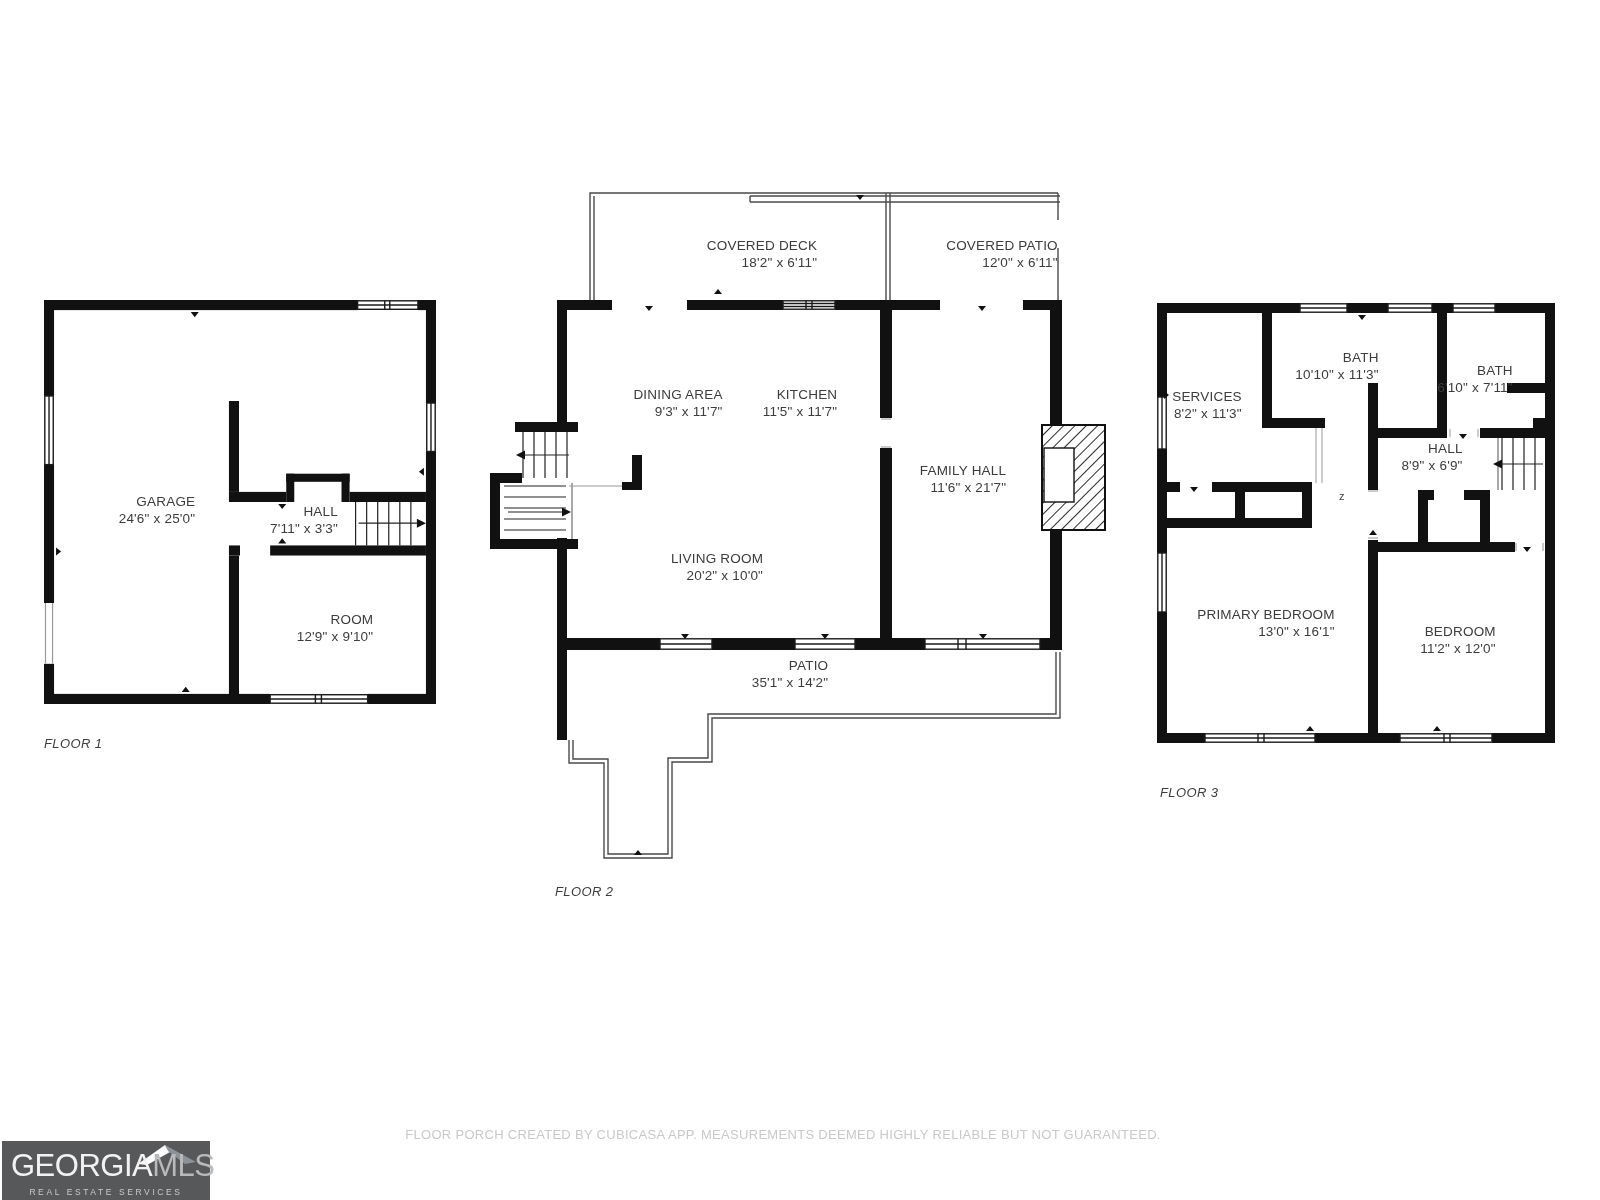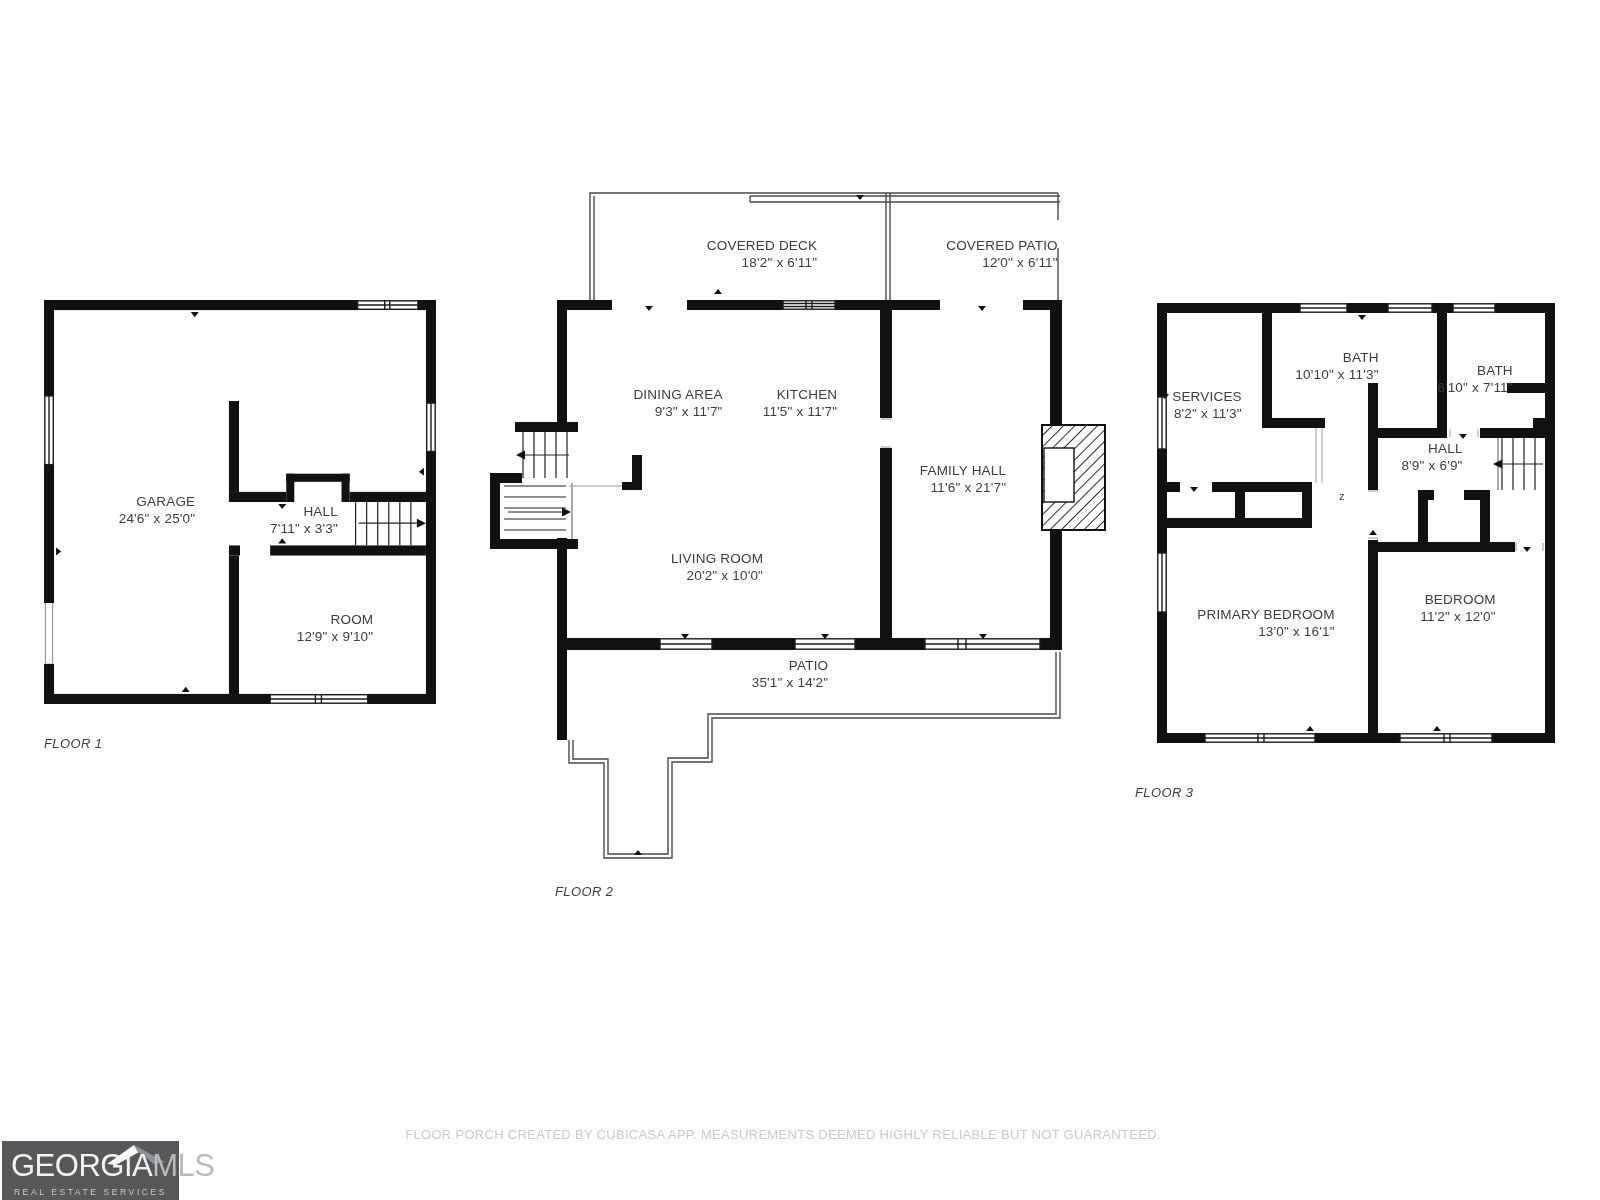--- a/index.html
+++ b/index.html
@@ -4,21 +4,21 @@
 <style>
   html,body{margin:0;padding:0;background:#ffffff;}
   body{width:1600px;height:1200px;position:relative;overflow:hidden;
        font-family:"Liberation Sans","DejaVu Sans",sans-serif;}
   .plan-svg{position:absolute;}
   .room-label{position:absolute;transform:translate(-50%,-50%);text-align:right;
       white-space:nowrap;color:#3c3c3c;font-size:13.5px;line-height:16.5px;letter-spacing:.2px;}
   .floor-label{position:absolute;font-size:13px;color:#3c3c3c;letter-spacing:.4px;font-style:italic;}
   .disclaimer{position:absolute;left:783px;top:1127px;transform:translateX(-50%);
       font-size:13px;color:#c9c9c9;letter-spacing:.3px;white-space:nowrap;}
-  .logo{position:absolute;left:2px;top:1141px;width:177px;height:59px;background:#57585a;}
+  .logo{position:absolute;left:2px;top:1141px;width:177px;height:59px;background:#57585a;padding-left:31px;}
   .logo .brand{position:absolute;left:9px;top:8px;font-size:31px;line-height:33px;
       letter-spacing:-.5px;white-space:nowrap;}
   .logo .brand .p1{color:#f2f2f2;}
   .logo .brand .p2{color:#b7b9bb;}
   .logo .tagline{position:absolute;left:0;right:0;bottom:3px;text-align:center;
       font-size:8.5px;letter-spacing:2.6px;color:#c9cbcd;white-space:nowrap;}
   .logo .roof{position:absolute;right:14px;top:2px;}
   svg text{font-family:"Liberation Sans","DejaVu Sans",sans-serif;}
 </style>
 </head>
@@ -325,28 +325,28 @@
   <div>6'10" x 7'11"</div>
 </div>
 <div class="room-label" style="left:1432px;top:457px">
   <div>HALL</div>
   <div>8'9" x 6'9"</div>
 </div>
 <div class="room-label" style="left:1266px;top:623px">
   <div>PRIMARY BEDROOM</div>
   <div>13'0" x 16'1"</div>
 </div>
-<div class="room-label" style="left:1458px;top:608px">
+<div class="room-label" style="left:1458px;top:640px">
   <div>BEDROOM</div>
   <div>11'2" x 12'0"</div>
 </div>
 
 <div class="floor-label" style="left:44px;top:736px">FLOOR 1</div>
 <div class="floor-label" style="left:555px;top:884px">FLOOR 2</div>
-<div class="floor-label" style="left:1135px;top:785px">FLOOR 3</div>
+<div class="floor-label" style="left:1160px;top:785px">FLOOR 3</div>
 
 <div class="disclaimer">FLOOR PORCH CREATED BY CUBICASA APP. MEASUREMENTS DEEMED HIGHLY RELIABLE BUT NOT GUARANTEED.</div>
 
 <div class="logo">
   <svg class="roof" width="58" height="23" viewBox="0 0 58 23">
     <polygon points="0,21 27,2 32,9 9,22" fill="#fdfdfd"></polygon>
     <polygon points="27,2 58,19 47,21 30,8" fill="#8d9297"></polygon>
   </svg>
   <div class="brand"><span class="p1">GEORGIA</span><span class="p2">MLS</span></div>
   <div class="tagline">REAL ESTATE SERVICES</div>

